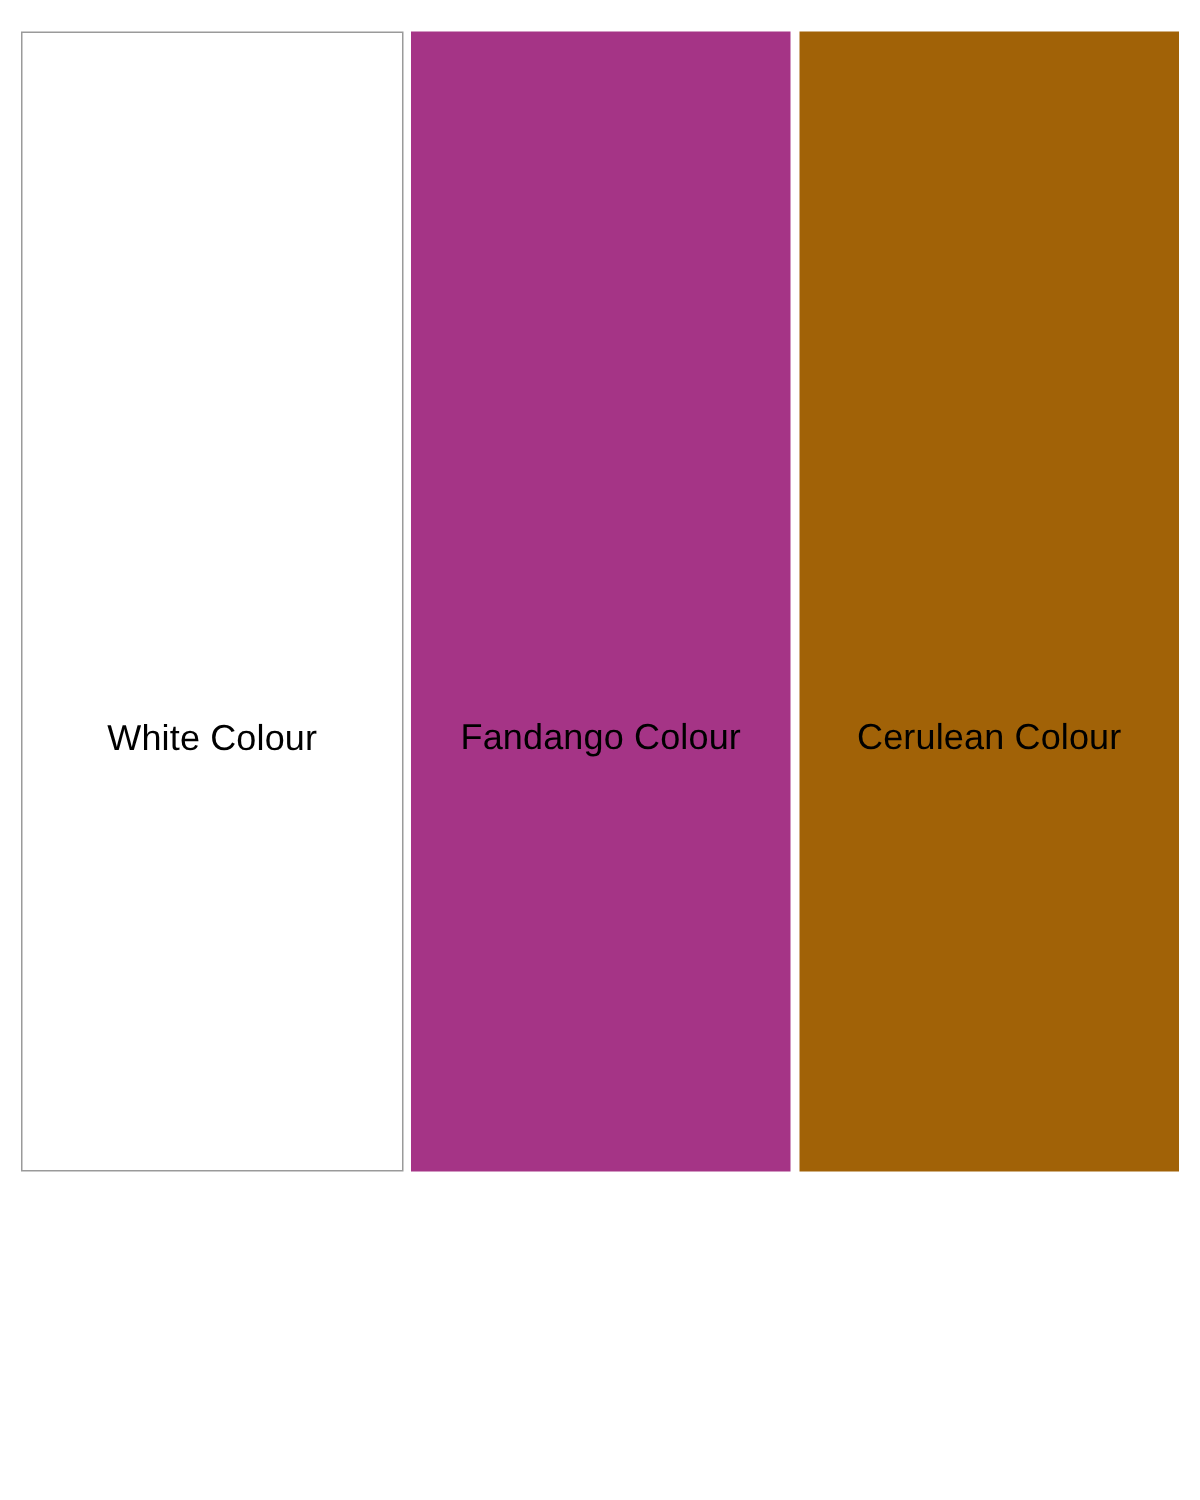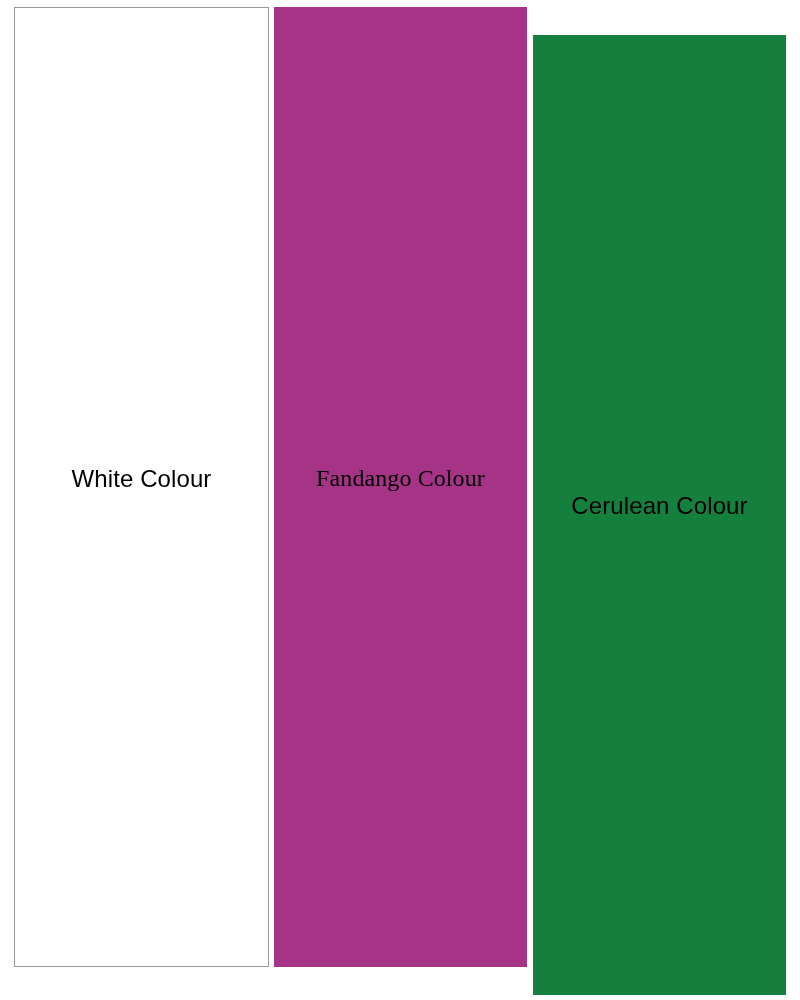--- a/index.html
+++ b/index.html
@@ -14,22 +14,22 @@
     overflow: hidden;
   }
   #palette {
     position: relative;
     width: 800px;
     height: 1000px;
     box-sizing: border-box;
   }
   .swatch {
     position: absolute;
-    top: 7px;
-    height: 960px;
+    top: 21px;
+    height: 760px;
     box-sizing: border-box;
     display: flex;
     flex-direction: column;
     align-items: center;
     justify-content: flex-start;
   }
   .swatch-white {
     left: 14px;
     width: 255px;
     border: 1px solid #9a9a9a;
@@ -65,25 +65,25 @@
 <body style="background: rgb(255, 255, 255);">
 
 <div id="palette">
 
   <div class="swatch swatch-white" style="background: rgb(255, 255, 255); border: 1px solid rgb(154, 154, 154);">
     <div class="label-block" style="color: rgb(0, 0, 0);">
       <span class="label-name">White Colour</span>
     </div>
   </div>
 
-  <div class="swatch swatch-fandango" style="background: rgb(165, 52, 134); font-family: Liberation Serif, serif;">
+  <div class="swatch swatch-fandango" style="background: rgb(165, 52, 134);">
     <div class="label-block" style="color: rgb(0, 0, 0);">
       <span class="label-name">Fandango Colour</span>
     </div>
   </div>
 
-  <div class="swatch swatch-cerulean" style="background: #15803d; margin-top: 28px;">
+  <div class="swatch swatch-cerulean" style="background: #a16207;">
     <div class="label-block" style="color: rgb(0, 0, 0);">
       <span class="label-name">Cerulean Colour</span>
     </div>
   </div>
 
 </div>
 
 </body></html>

